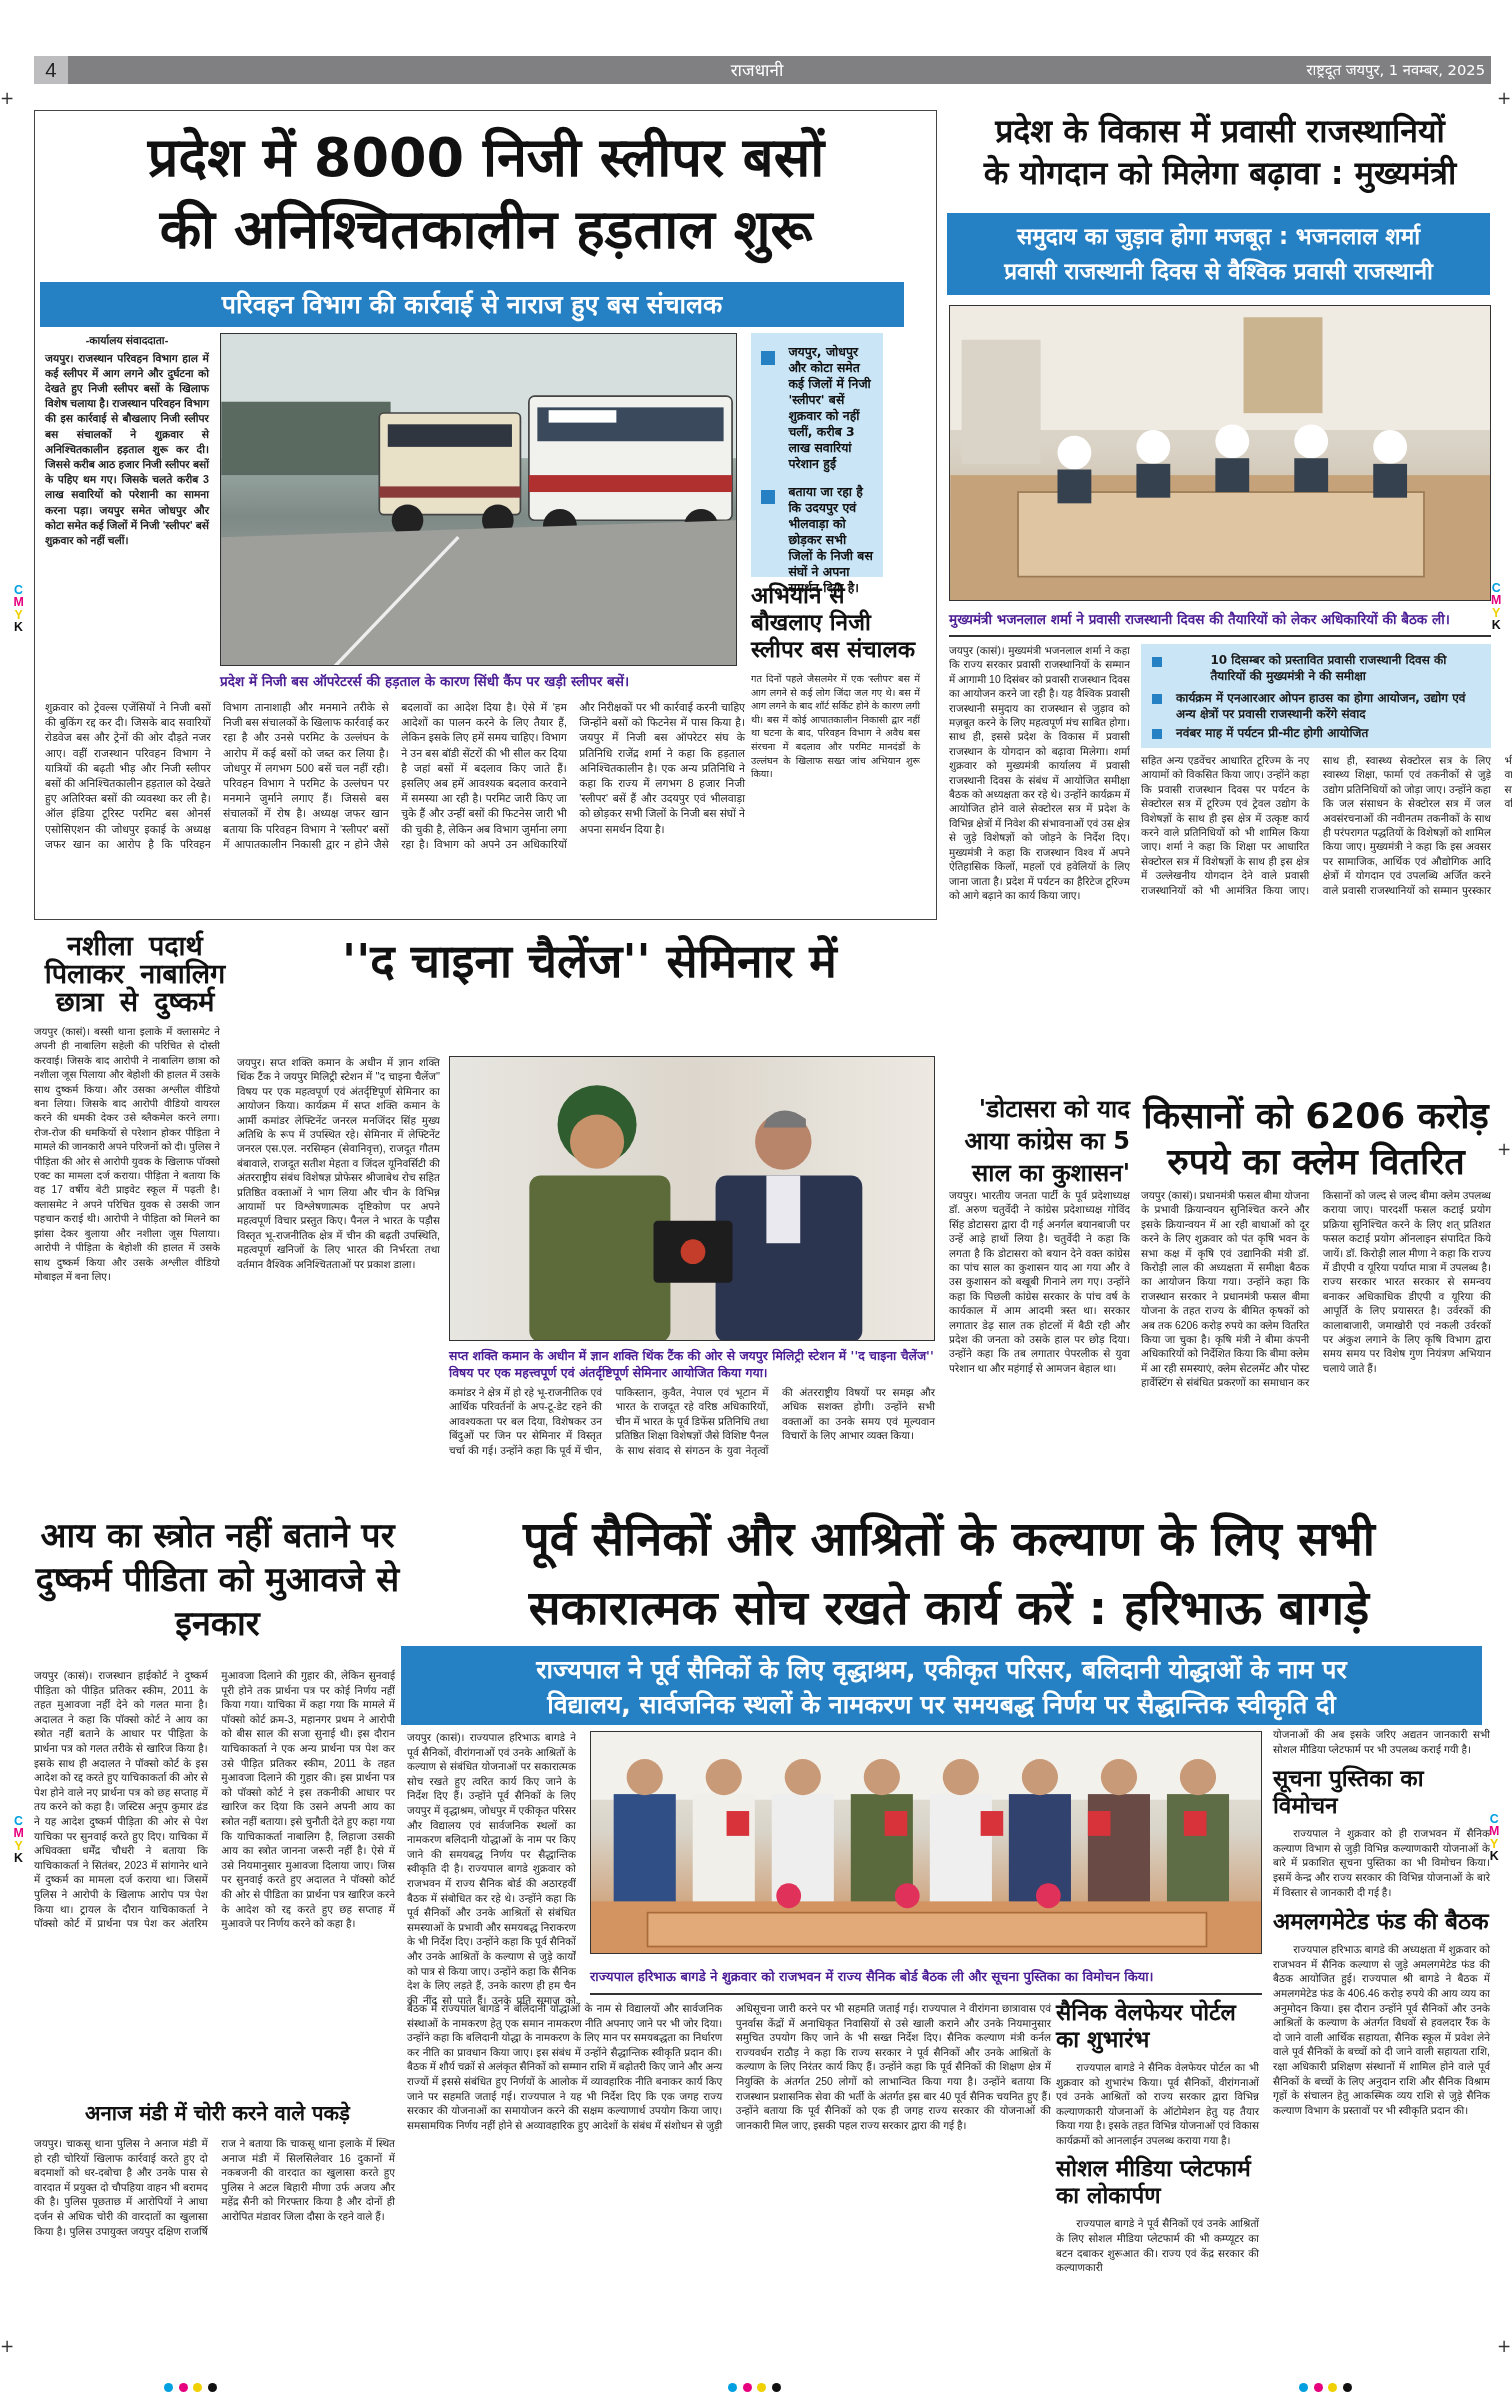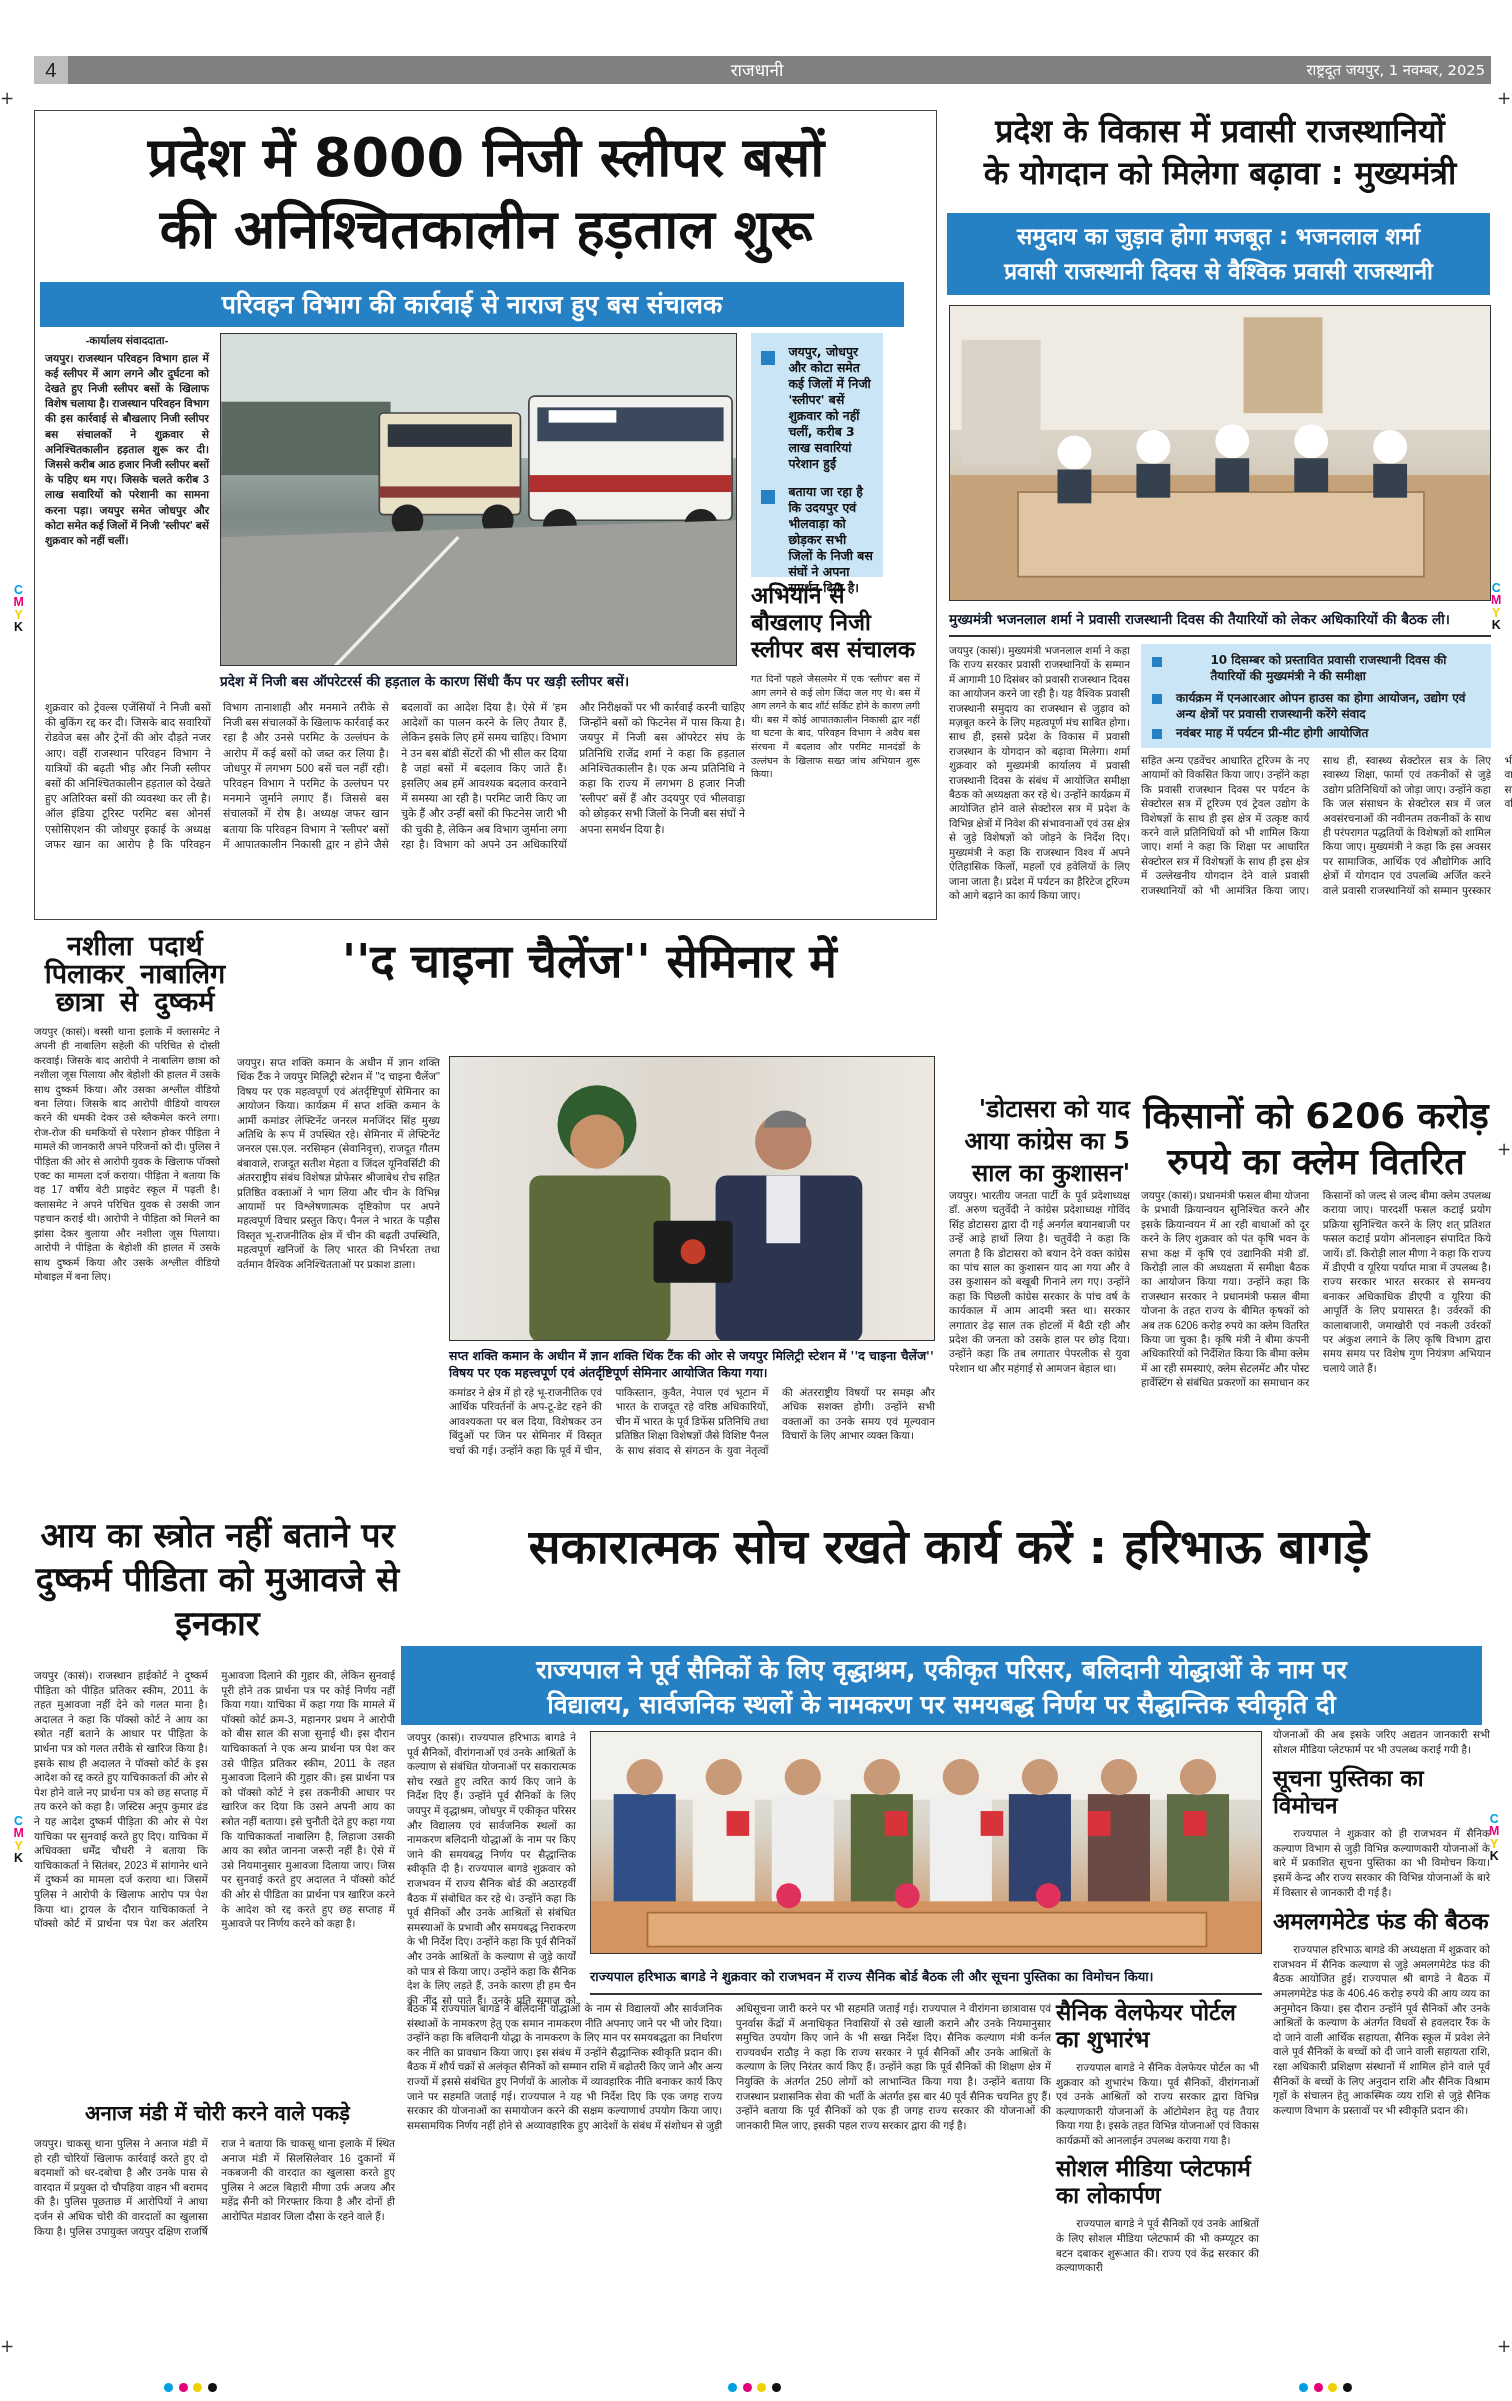--- a/index.html
+++ b/index.html
@@ -16,21 +16,21 @@
   .boxed { border: 1.7px solid #444; }
   .hl { font-family: "DejaVu Sans", sans-serif; font-weight: bold; color: #111; text-align: center; line-height: 1.15; }
   .bluebar { background: #2680c4; color: #fff; font-weight: bold; text-align: center; }
   .lightbox { background: #c9e5f6; }
   .bullet { display: flex; gap: 13.6px; margin-bottom: 11.3px; }
   .bullet .sq { flex: 0 0 13.6px; height: 13.6px; background: #2680c4; margin-top: 6.8px; }
   .body { font-family: "Liberation Sans Narrow", "Liberation Sans", sans-serif; font-size: 10.7px; line-height: 15.2px; text-align: justify; color: #222; }
   .body.cols2 { column-count: 2; column-gap: 13.6px; }
   .body.cols3 { column-count: 3; column-gap: 13.6px; }
   .body.cols4 { column-count: 4; column-gap: 12.4px; }
-  .cap { font-weight: bold; font-size: 13.6px; color: #0f172a; line-height: 18px; }
+  .cap { font-weight: bold; font-size: 13.6px; color: #4c1d95; line-height: 18px; }
   .rule { height: 1.7px; background: #333; }
   .photo { overflow: hidden; border: 1.1px solid #333; }
   .sub-hl { font-weight: bold; color: #111; line-height: 1.2; }
   .dots { display: flex; gap: 5.6px; }
   .dots span { width: 9px; height: 9px; border-radius: 50%; display: inline-block; }
 </style>
 </head>
 <body>
 
 <div class="abs hdr"></div>
@@ -200,20 +200,21 @@
 </div>
 <div class="abs body cols2" style="left:1141px;top:1189px;width:350px;height:294px;font-size:10.4px;line-height:14.4px;">जयपुर (कासं)। प्रधानमंत्री फसल बीमा योजना के प्रभावी क्रियान्वयन सुनिश्चित करने और इसके क्रियान्वयन में आ रही बाधाओं को दूर करने के लिए शुक्रवार को पंत कृषि भवन के सभा कक्ष में कृषि एवं उद्यानिकी मंत्री डॉ. किरोड़ी लाल की अध्यक्षता में समीक्षा बैठक का आयोजन किया गया। उन्होंने कहा कि राजस्थान सरकार ने प्रधानमंत्री फसल बीमा योजना के तहत राज्य के बीमित कृषकों को अब तक 6206 करोड़ रुपये का क्लेम वितरित किया जा चुका है। कृषि मंत्री ने बीमा कंपनी अधिकारियों को निर्देशित किया कि बीमा क्लेम में आ रही समस्याएं, क्लेम सेटलमेंट और पोस्ट हार्वेस्टिंग से संबंधित प्रकरणों का समाधान कर किसानों को जल्द से जल्द बीमा क्लेम उपलब्ध कराया जाए। पारदर्शी फसल कटाई प्रयोग प्रक्रिया सुनिश्चित करने के लिए शत् प्रतिशत फसल कटाई प्रयोग ऑनलाइन संपादित किये जायें। डॉ. किरोड़ी लाल मीणा ने कहा कि राज्य में डीएपी व यूरिया पर्याप्त मात्रा में उपलब्ध है। राज्य सरकार भारत सरकार से समन्वय बनाकर अधिकाधिक डीएपी व यूरिया की आपूर्ति के लिए प्रयासरत है। उर्वरकों की कालाबाजारी, जमाखोरी एवं नकली उर्वरकों पर अंकुश लगाने के लिए कृषि विभाग द्वारा समय समय पर विशेष गुण नियंत्रण अभियान चलाये जाते हैं।</div>
 
 <div class="abs hl" style="left:34px;top:1513px;width:367px;font-size:34px;line-height:44px;">आय का स्त्रोत नहीं बताने पर दुष्कर्म पीडिता को मुआवजे से इनकार</div>
 <div class="abs body cols2" style="left:34px;top:1669px;width:361px;height:412px;font-size:10.4px;line-height:14.6px;">जयपुर (कासं)। राजस्थान हाईकोर्ट ने दुष्कर्म पीड़िता को पीड़ित प्रतिकर स्कीम, 2011 के तहत मुआवजा नहीं देने को गलत माना है। अदालत ने कहा कि पॉक्सो कोर्ट ने आय का स्त्रोत नहीं बताने के आधार पर पीड़िता के प्रार्थना पत्र को गलत तरीके से खारिज किया है। इसके साथ ही अदालत ने पॉक्सो कोर्ट के इस आदेश को रद्द करते हुए याचिकाकर्ता की ओर से पेश होने वाले नए प्रार्थना पत्र को छह सप्ताह में तय करने को कहा है। जस्टिस अनूप कुमार ढंड ने यह आदेश दुष्कर्म पीड़िता की ओर से पेश याचिका पर सुनवाई करते हुए दिए। याचिका में अधिवक्ता धर्मेंद्र चौधरी ने बताया कि याचिकाकर्ता ने सितंबर, 2023 में सांगानेर थाने में दुष्कर्म का मामला दर्ज कराया था। जिसमें पुलिस ने आरोपी के खिलाफ आरोप पत्र पेश किया था। ट्रायल के दौरान याचिकाकर्ता ने पॉक्सो कोर्ट में प्रार्थना पत्र पेश कर अंतरिम मुआवजा दिलाने की गुहार की, लेकिन सुनवाई पूरी होने तक प्रार्थना पत्र पर कोई निर्णय नहीं किया गया। याचिका में कहा गया कि मामले में पॉक्सो कोर्ट क्रम-3, महानगर प्रथम ने आरोपी को बीस साल की सजा सुनाई थी। इस दौरान याचिकाकर्ता ने एक अन्य प्रार्थना पत्र पेश कर उसे पीड़ित प्रतिकर स्कीम, 2011 के तहत मुआवजा दिलाने की गुहार की। इस प्रार्थना पत्र को पॉक्सो कोर्ट ने इस तकनीकी आधार पर खारिज कर दिया कि उसने अपनी आय का स्त्रोत नहीं बताया। इसे चुनौती देते हुए कहा गया कि याचिकाकर्ता नाबालिग है, लिहाजा उसकी आय का स्त्रोत जानना जरूरी नहीं है। ऐसे में उसे नियमानुसार मुआवजा दिलाया जाए। जिस पर सुनवाई करते हुए अदालत ने पॉक्सो कोर्ट की ओर से पीडिता का प्रार्थना पत्र खारिज करने के आदेश को रद्द करते हुए छह सप्ताह में मुआवजे पर निर्णय करने को कहा है।</div>
 
 <div class="abs sub-hl" style="left:34px;top:2100px;width:367px;font-size:20.3px;line-height:26px;text-align:center;">अनाज मंडी में चोरी करने वाले पकड़े</div>
 <div class="abs body cols2" style="left:34px;top:2137px;width:361px;height:206px;font-size:10.4px;line-height:14.6px;">जयपुर। चाकसू थाना पुलिस ने अनाज मंडी में हो रही चोरियों खिलाफ कार्रवाई करते हुए दो बदमाशों को धर-दबोचा है और उनके पास से वारदात में प्रयुक्त दो चौपहिया वाहन भी बरामद की है। पुलिस पूछताछ में आरोपियों ने आधा दर्जन से अधिक चोरी की वारदातों का खुलासा किया है। पुलिस उपायुक्त जयपुर दक्षिण राजर्षि राज ने बताया कि चाकसू थाना इलाके में स्थित अनाज मंडी में सिलसिलेवार 16 दुकानों में नकबजनी की वारदात का खुलासा करते हुए पुलिस ने अटल बिहारी मीणा उर्फ अजय और महेंद्र सैनी को गिरफ्तार किया है और दोनों ही आरोपित मंडावर जिला दौसा के रहने वाले हैं।</div>
 
 <div class="abs hl" style="left:407px;top:1508px;width:1084px;font-size:47px;line-height:61px;">
+  <div>पूर्व सैनिकों और आश्रितों के कल्याण के लिए सभी</div>
   <div style="margin-top:8px;">सकारात्मक सोच रखते कार्य करें : हरिभाऊ बागड़े</div>
 </div>
 <div class="abs bluebar" style="left:401px;top:1646px;width:1081px;height:79px;font-size:25px;line-height:35px;padding-top:5.6px;">
   <div>राज्यपाल ने पूर्व सैनिकों के लिए वृद्धाश्रम, एकीकृत परिसर, बलिदानी योद्धाओं के नाम पर</div>
   <div>विद्यालय, सार्वजनिक स्थलों के नामकरण पर समयबद्ध निर्णय पर सैद्धान्तिक स्वीकृति दी</div>
 </div>
 
 <div class="abs body" style="left:407px;top:1731px;width:169px;height:277px;overflow:hidden;font-size:10.4px;line-height:14.6px;">जयपुर (कासं)। राज्यपाल हरिभाऊ बागडे ने पूर्व सैनिकों, वीरांगनाओं एवं उनके आश्रितों के कल्याण से संबंधित योजनाओं पर सकारात्मक सोच रखते हुए त्वरित कार्य किए जाने के निर्देश दिए हैं। उन्होंने पूर्व सैनिकों के लिए जयपुर में वृद्धाश्रम, जोधपुर में एकीकृत परिसर और विद्यालय एवं सार्वजनिक स्थलों का नामकरण बलिदानी योद्धाओं के नाम पर किए जाने की समयबद्ध निर्णय पर सैद्धान्तिक स्वीकृति दी है। राज्यपाल बागडे शुक्रवार को राजभवन में राज्य सैनिक बोर्ड की अठारहवीं बैठक में संबोधित कर रहे थे। उन्होंने कहा कि पूर्व सैनिकों और उनके आश्रितों से संबंधित समस्याओं के प्रभावी और समयबद्ध निराकरण के भी निर्देश दिए। उन्होंने कहा कि पूर्व सैनिकों और उनके आश्रितों के कल्याण से जुड़े कार्यों को पात्र से किया जाए। उन्होंने कहा कि सैनिक देश के लिए लड़ते हैं, उनके कारण ही हम चैन की नींद सो पाते हैं। उनके प्रति समाज को कृतज्ञ होकर कार्य करना चाहिए। बैठक में सैनिक कल्याण मंत्री कर्नल राज्यवर्धन सिंह राठौड़, राज्य मंत्री विजय सिंह चौधरी, सैनिक बोर्ड के अध्यक्ष प्रेमसिंह बाजौर, मुख्य सचिव सुधांश पंत भी उपस्थित रहे। बैठक में राज्यपाल बागडे ने राजगढ़, चूरू में सैनिक कल्याण कार्यालय की स्थापना पर सैद्धान्तिक सहमति भी प्रदान की। बैठक में जोधपुर में राईका बाग स्थित सैनिक कल्याण विभाग परिसर में आधुनिक निर्माण के अंतर्गत वहां एकीकृत सैनिक परिसर विकसित किए जाने पर भी विचार किया गया। इस संबंध में राज्यपाल ने निर्देश दिए कि व्यावहारिकता का परीक्षण कर केंद्र और राज्य सरकार की योजनांतर्गत कार्य किया जाए।</div>
 
 <div class="abs photo" style="left:590px;top:1731px;width:672px;height:223px;background:linear-gradient(180deg,#ecebe6 0%,#d9d4c9 45%,#c98a55 100%);">

